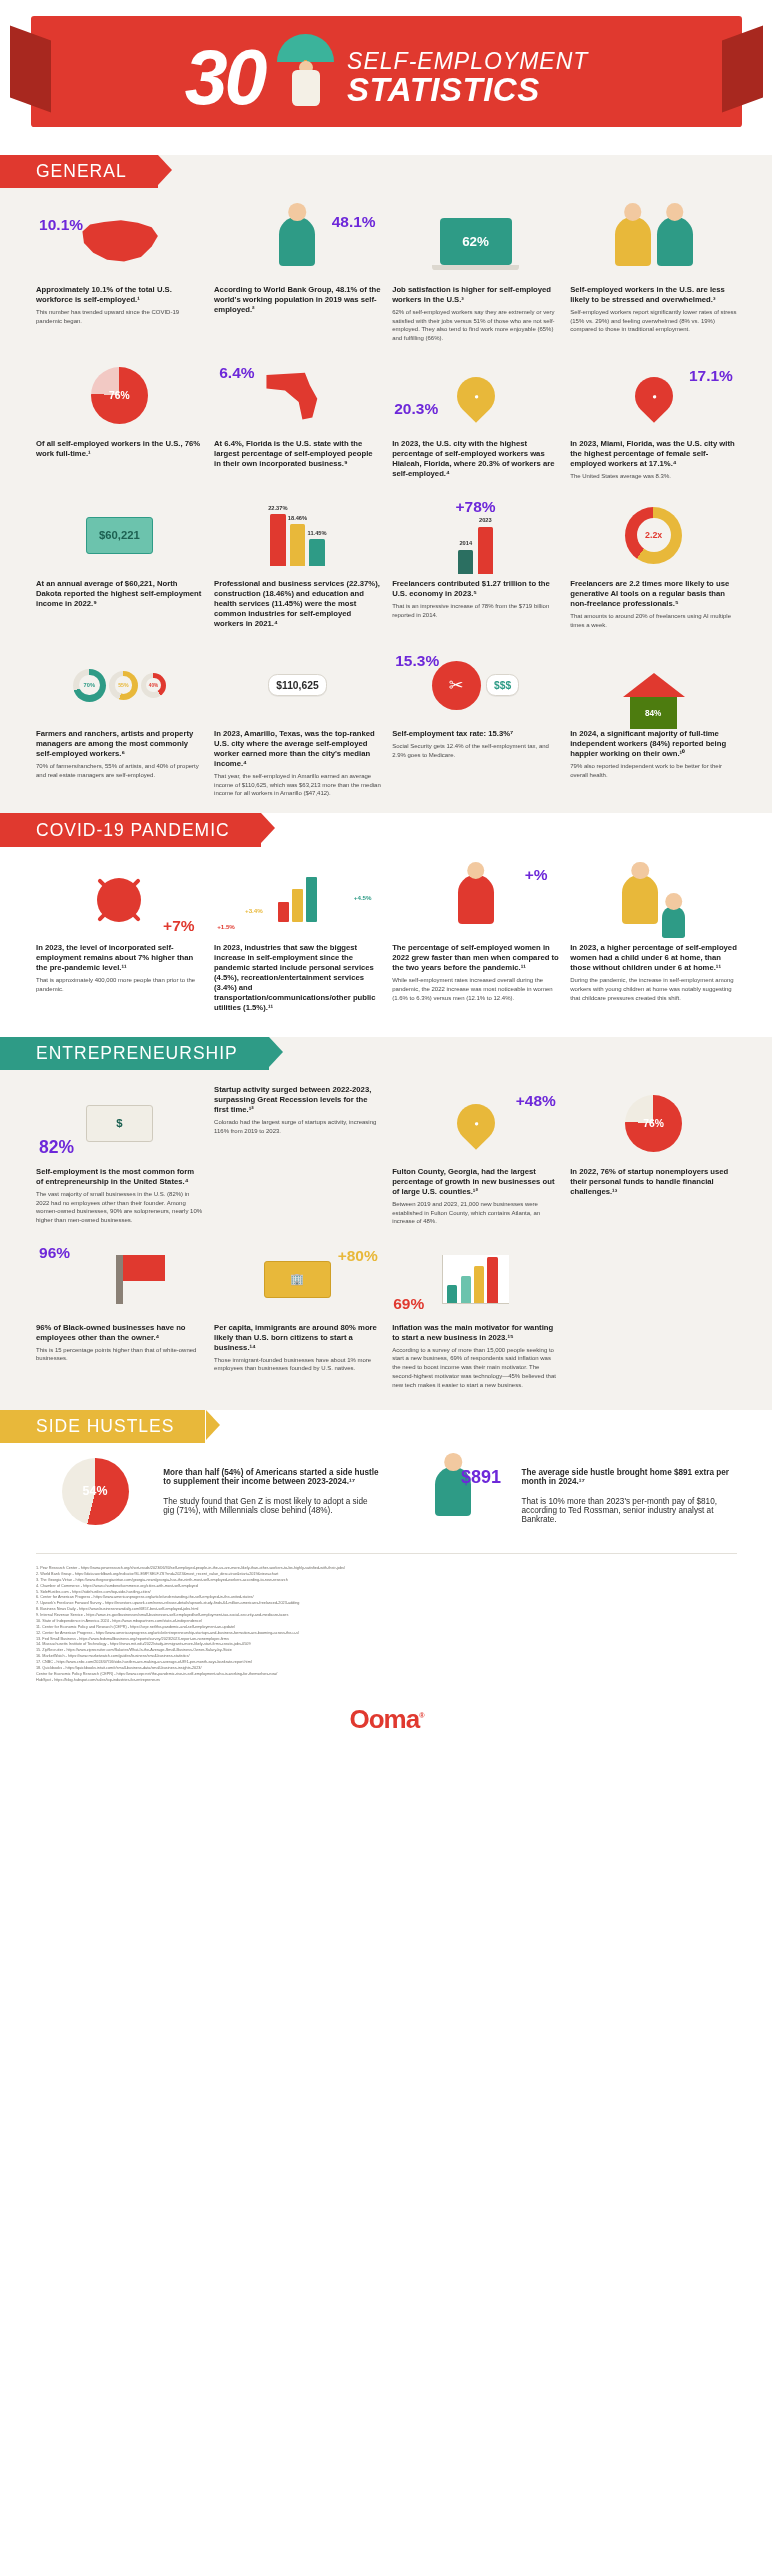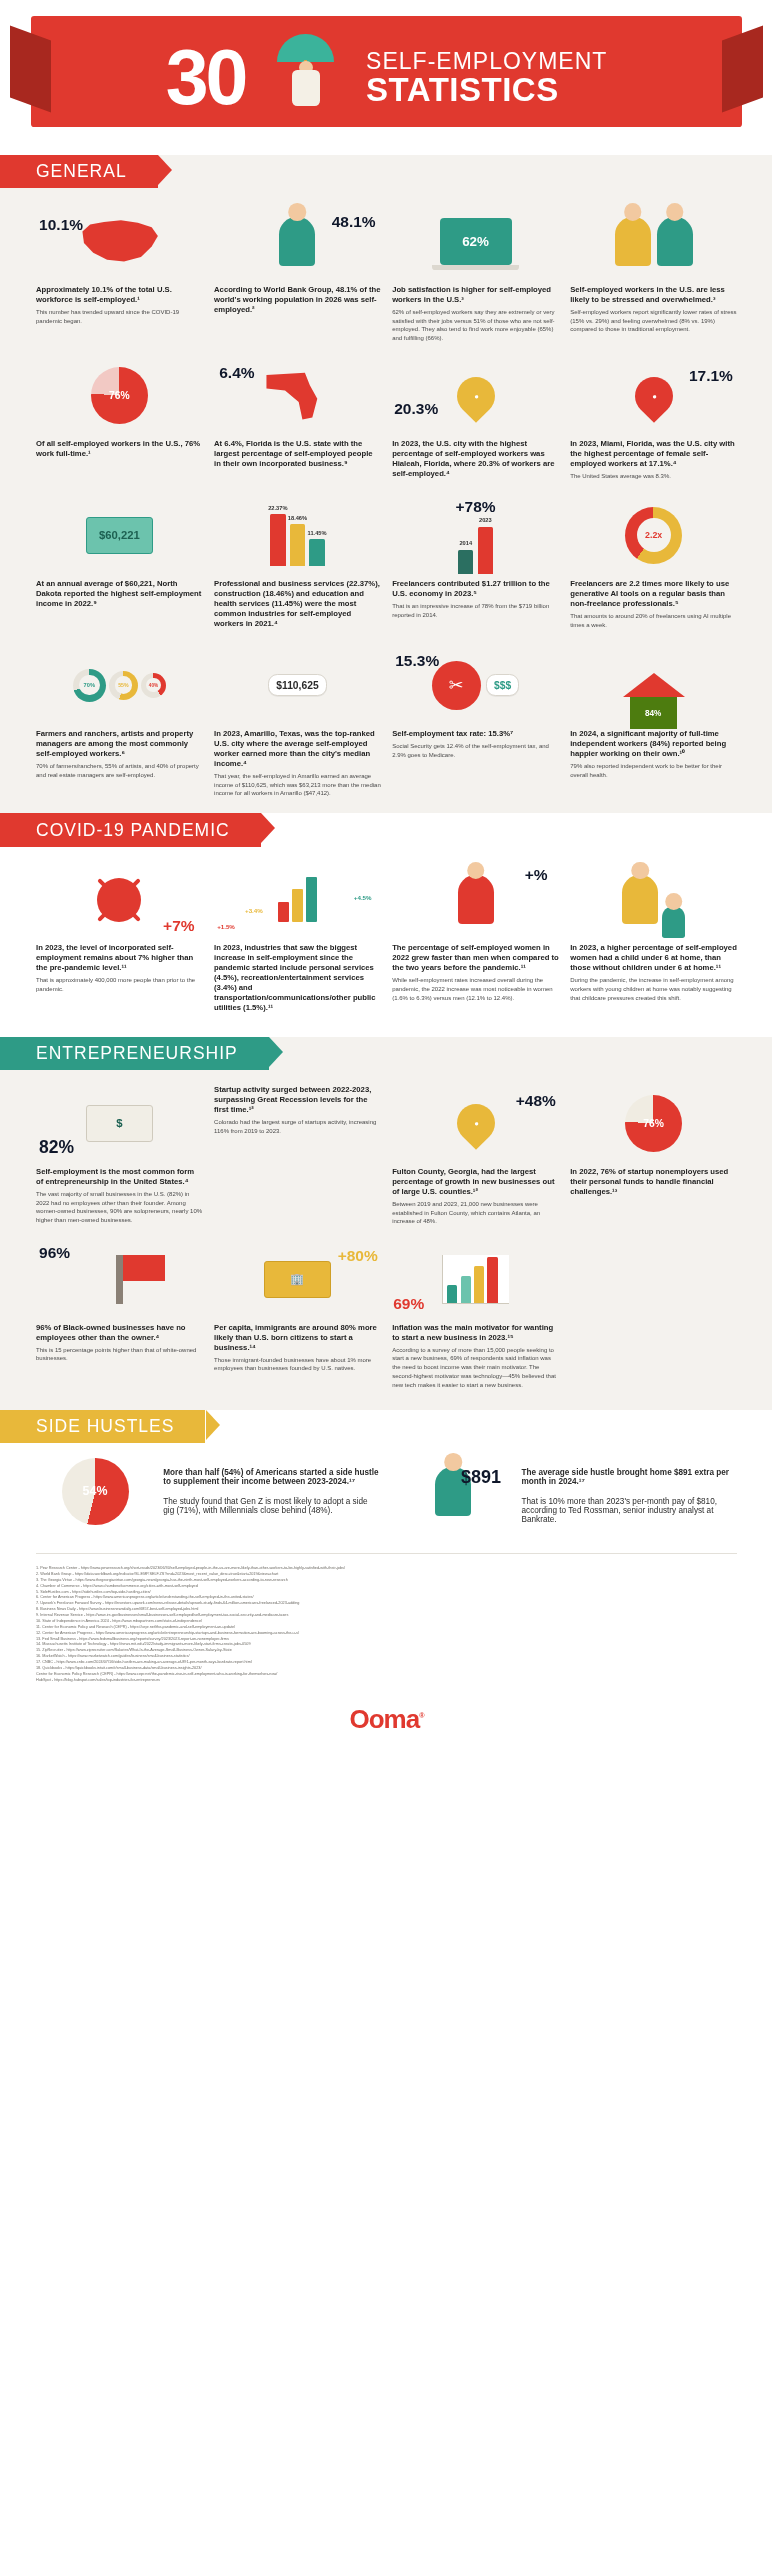--- a/index.html
+++ b/index.html
@@ -39,21 +39,22 @@
     position:absolute;
     right:-20.6px; top:17.5px;
     width:41px; height:72px;
     background:#a8281f;
     transform:skewY(-20deg);
   }
   .hdr-inner {
     position:absolute;
     left:0; right:0; top:0; bottom:0;
     display:flex; align-items:center; justify-content:center;
-    gap:22px;
+    gap:3px;
+    font-style:italic;
   }
   .big-30 {
     font-size:77px;
     font-weight:bold;
     color:#ffffff;
     line-height:0.9;
     letter-spacing:-3.1px;
   }
   .hdr-titles { color:#ffffff; line-height:1.0; }
   .hdr-titles .l1 { font-size:23px; letter-spacing:1px; }
@@ -136,21 +137,21 @@
   .card p {
     margin:0;
     font-size:6px;
     line-height:1.45;
     color:#4a4a4a;
   }
   sup { font-size:4.1px; }
 
   
   .stat-big {
-    font-size:15.5px; font-weight:bold; color:#0f172a;
+    font-size:15.5px; font-weight:bold; color:#6d28d9;
   }
   .stat-big.red { color:#e0392f; }
   .stat-big.yellow { color:#e8b83a; }
 
   .pie {
     width:57px; height:57px; border-radius:50%;
     position:relative;
   }
   .pie .lbl {
     position:absolute; inset:0;
@@ -335,21 +336,21 @@
         </div>
         <h4>Approximately 10.1% of the total U.S. workforce is self-employed.¹</h4>
         <p>This number has trended upward since the COVID-19 pandemic began.</p>
       </div>
 
       <div class="card">
         <div class="art">
           <div class="person-ic"></div>
           <div class="stat-big" style="position:absolute;right:5.2px;top:10.3px;">48.1%</div>
         </div>
-        <h4>According to World Bank Group, 48.1% of the world's working population in 2026 was self-employed.²</h4>
+        <h4>According to World Bank Group, 48.1% of the world's working population in 2019 was self-employed.²</h4>
         <p></p>
       </div>
 
       <div class="card">
         <div class="art">
           <div class="laptop">
             <span>62%</span>
           </div>
         </div>
         <h4>Job satisfaction is higher for self-employed workers in the U.S.³</h4>

